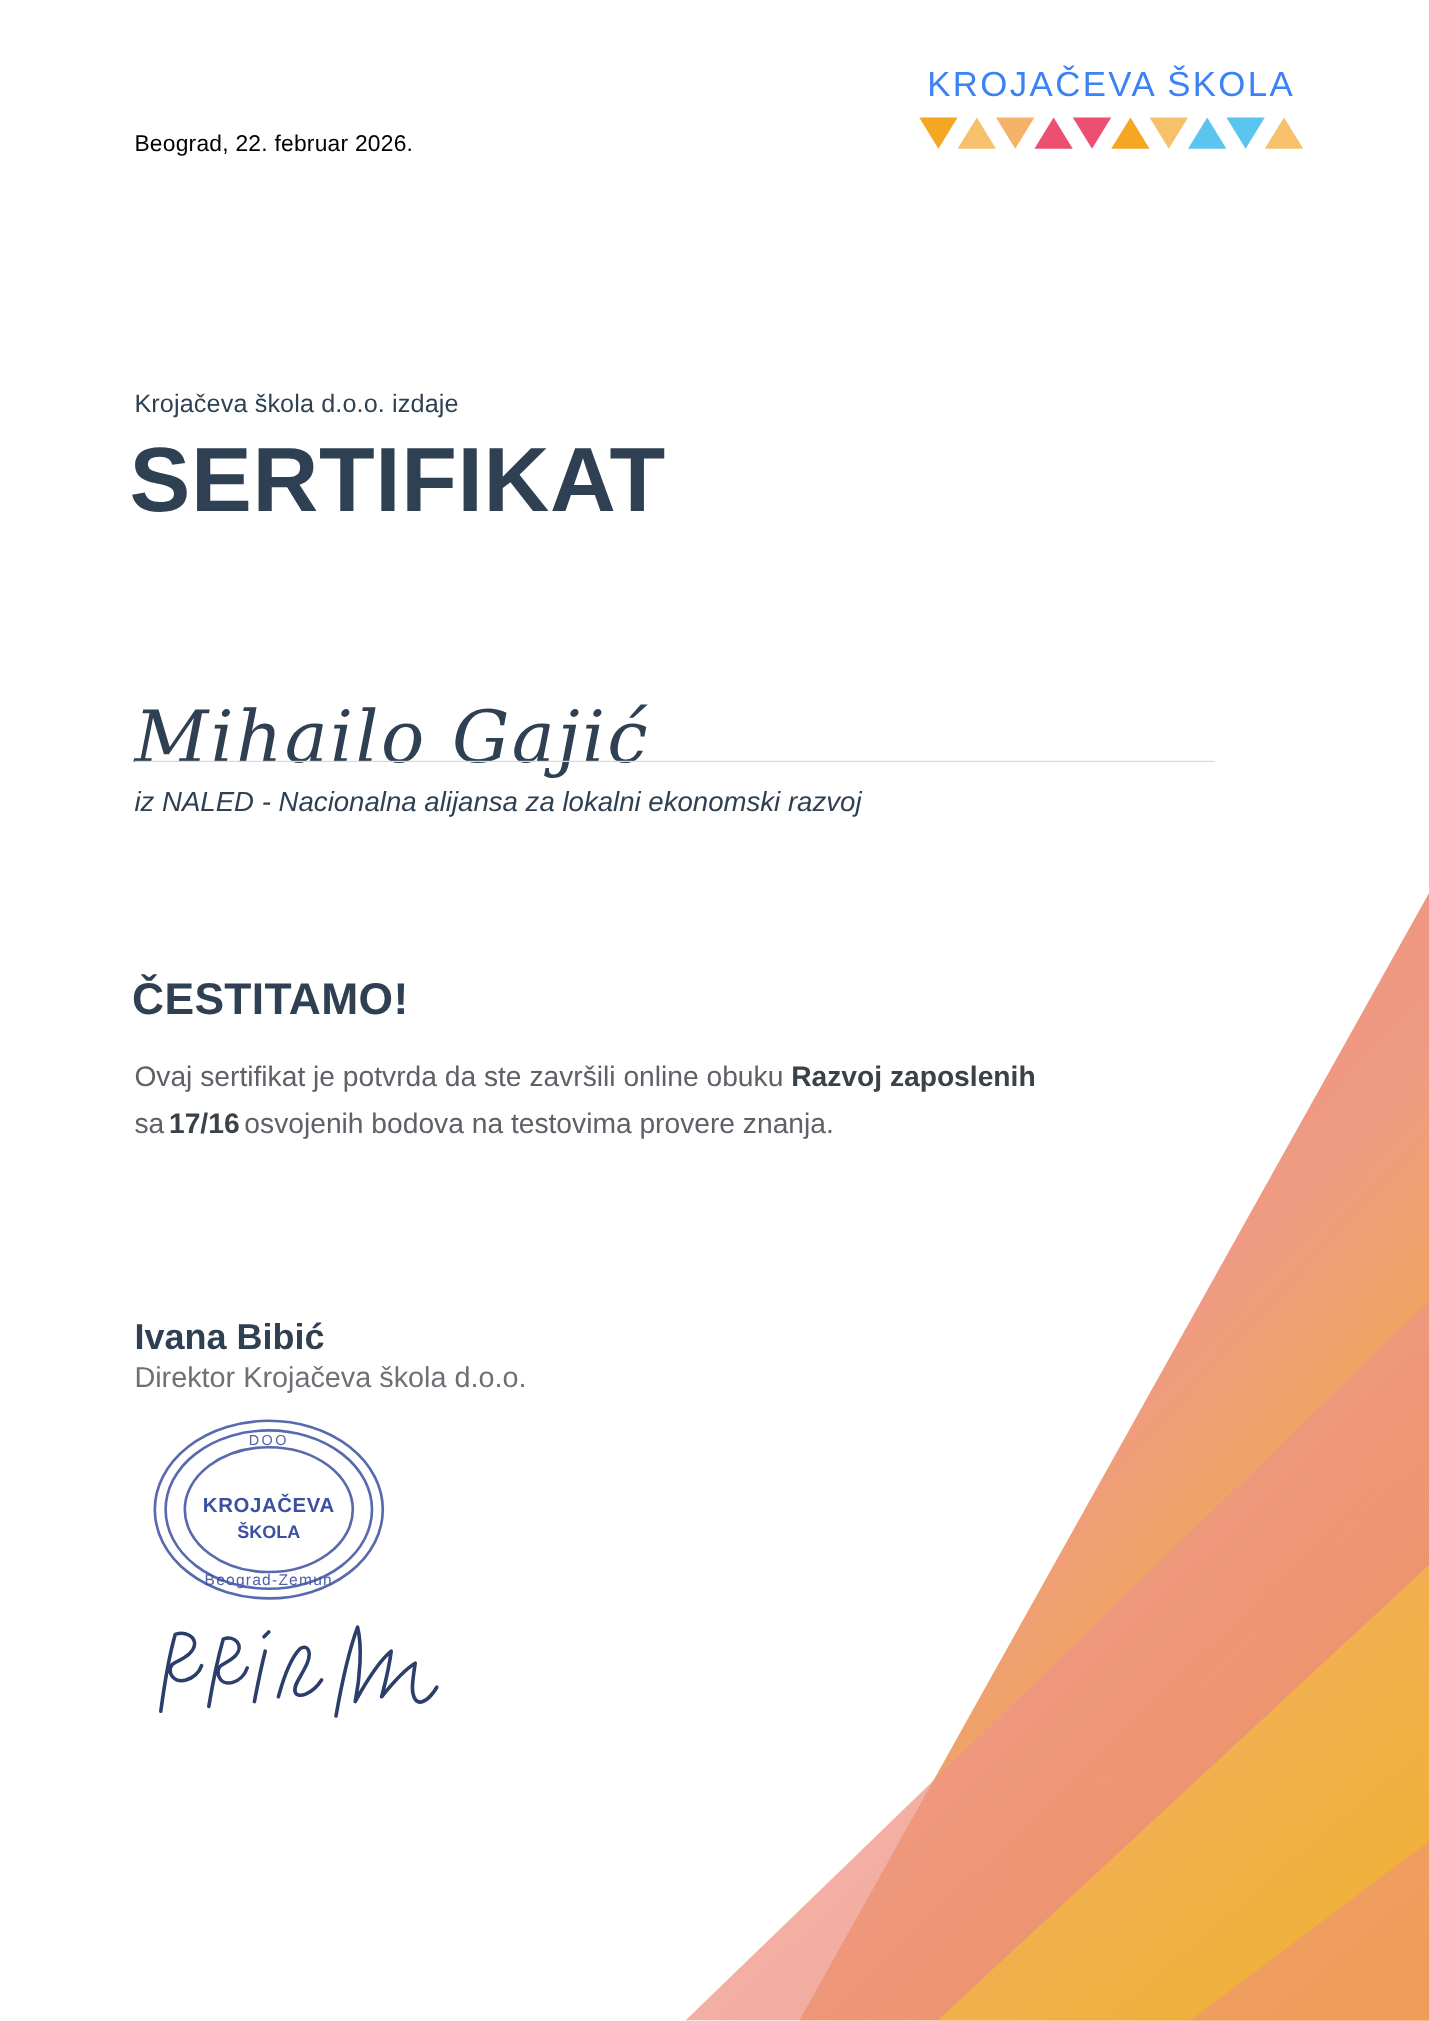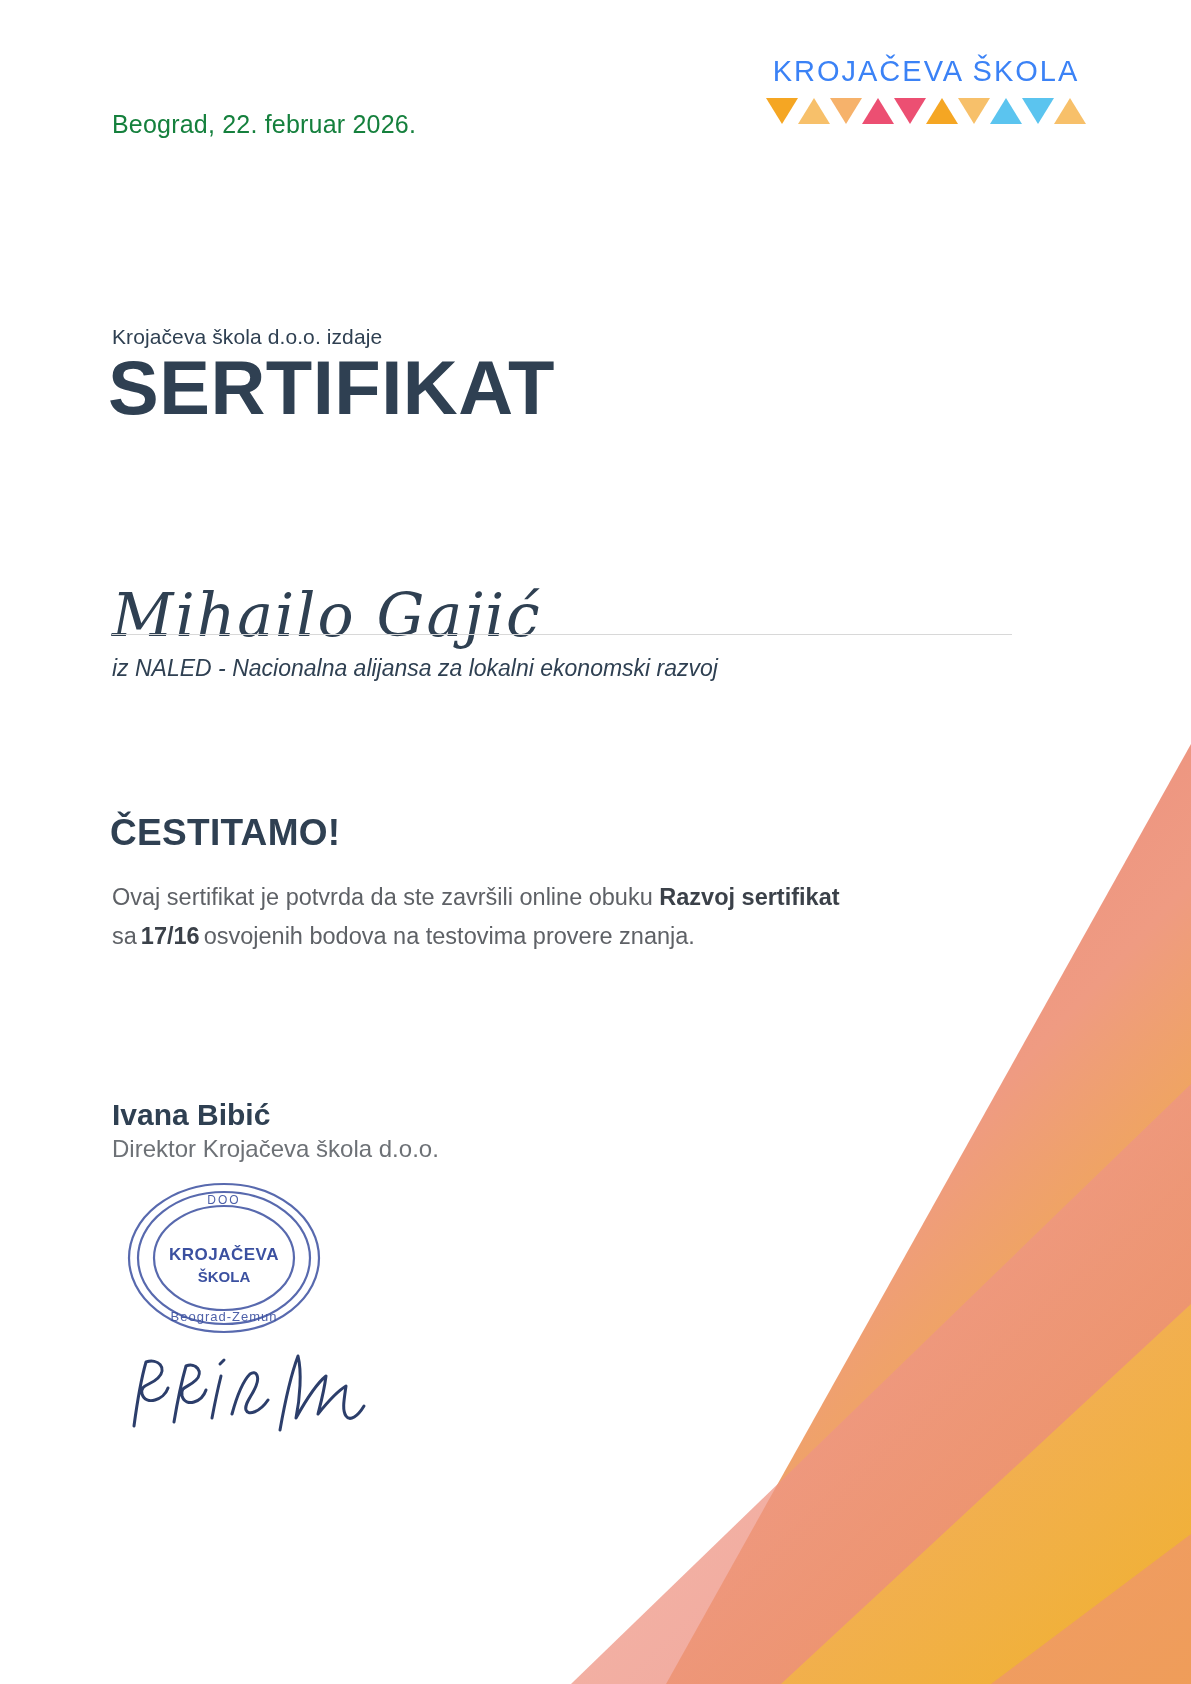--- a/index.html
+++ b/index.html
@@ -26,22 +26,22 @@
     width: 620px;
     height: 940px;
     pointer-events: none;
   }
 
   
   .date-line {
     position: absolute;
     left: 112px;
     top: 110px;
-    font-size: 25px;
-    color: #15803d;
+    font-size: 19px;
+    color: #000000;
     letter-spacing: 0.2px;
   }
   .logo {
     position: absolute;
     right: 100px;
     top: 55px;
     width: 330px;
     text-align: center;
   }
   .logo-word {
@@ -72,21 +72,21 @@
     position: absolute;
     left: 112px;
     top: 325px;
     font-size: 21px;
     color: #2f4052;
     letter-spacing: 0.1px;
   }
   .cert-title {
     position: absolute;
     left: 108px;
-    top: 344px;
+    top: 357px;
     font-size: 76px;
     font-weight: bold;
     color: #2f4052;
     letter-spacing: 0.5px;
   }
 
   
   .recipient {
     position: absolute;
     left: 112px;
@@ -224,21 +224,21 @@
 
   <div class="issuer">Krojačeva škola d.o.o. izdaje</div>
   <div class="cert-title">SERTIFIKAT</div>
 
   <div class="recipient">Mihailo Gajić</div>
   <div class="recipient-rule"></div>
   <div class="recipient-org">iz NALED - Nacionalna alijansa za lokalni ekonomski razvoj</div>
 
   <div class="congrats">ČESTITAMO!</div>
   <div class="body-text">
-    <span>Ovaj sertifikat je potvrda da ste završili online obuku </span><b>Razvoj sertifikat</b><br>
+    <span>Ovaj sertifikat je potvrda da ste završili online obuku </span><b>Razvoj zaposlenih</b><br>
     <span>sa</span><span class="score">17/16</span><span>osvojenih bodova na testovima provere znanja.</span>
   </div>
 
   <div class="signer-name">Ivana Bibić</div>
   <div class="signer-role">Direktor Krojačeva škola d.o.o.</div>
 
   <svg class="stamp" viewBox="0 0 205 160">
     <g fill="none" stroke="#3b50a0" stroke-width="2.2" opacity="0.85">
       <ellipse cx="102" cy="80" rx="95" ry="74"></ellipse>
       <ellipse cx="102" cy="80" rx="86" ry="66"></ellipse>

